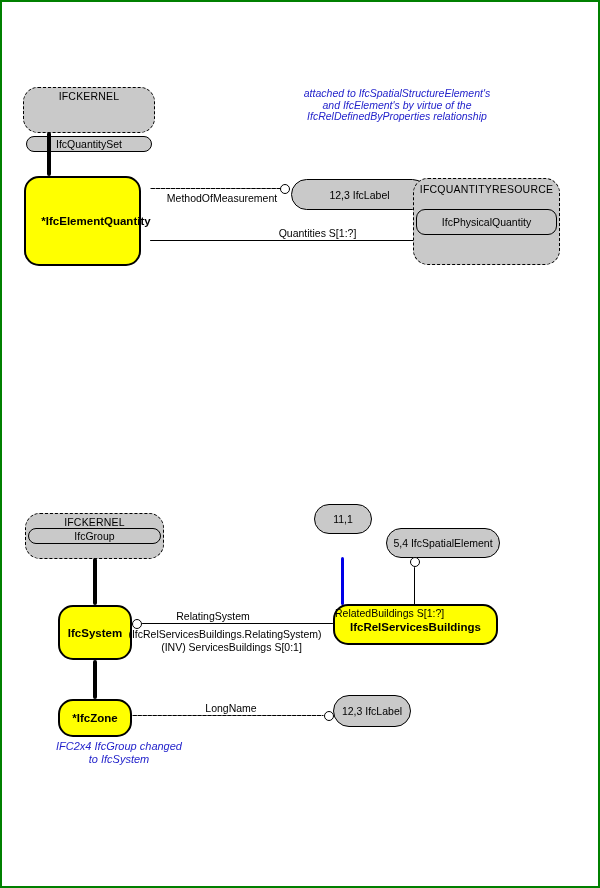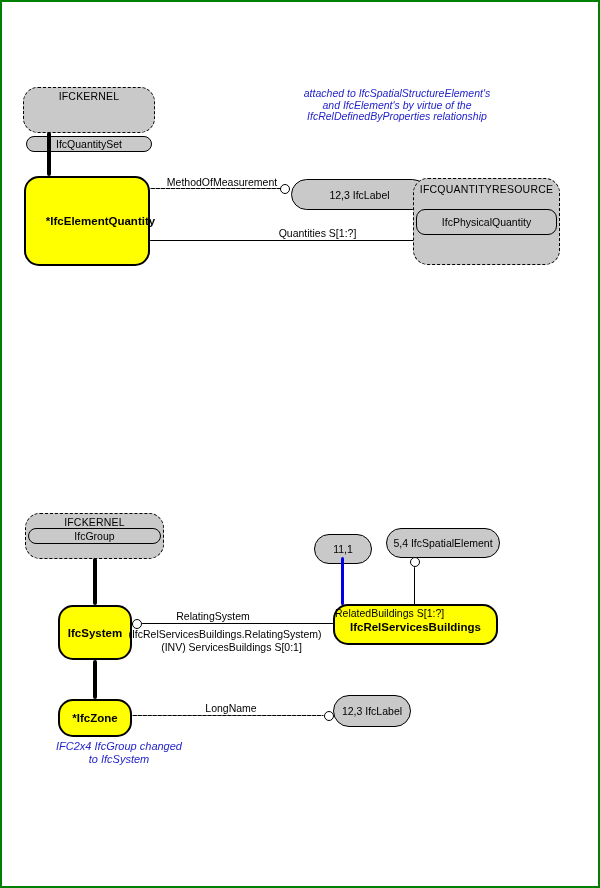--- a/index.html
+++ b/index.html
@@ -53,44 +53,44 @@
     <div>IfcRelDefinedByProperties relationship</div>
   </div>
 
   <div class="abs schema-box" style="left:21px;top:85px;width:132px;height:46px;">
     <div class="schema-header">IFCKERNEL</div>
     <div class="schema-type" style="top:14px;height:16px;margin-top:34px;">IfcQuantitySet</div>
   </div>
 
   <div class="abs thick" style="left:45px;top:130px;width:4px;height:44px;"></div>
 
-  <div class="abs entity" style="left:22px;top:174px;width:126px;height:90px;padding-left:27px;">*IfcElementQuantity</div>
+  <div class="abs entity" style="left:22px;top:174px;width:117px;height:90px;padding-left:27px;">*IfcElementQuantity</div>
 
   <div class="abs hline dashed" style="left:148px;top:186px;width:131px;"></div>
-  <div class="abs elabel" style="left:150px;top:174px;width:140px;">MethodOfMeasurement</div>
+  <div class="abs elabel" style="left:150px;top:190px;width:140px;">MethodOfMeasurement</div>
   <div class="abs circle" style="left:278px;top:182px;"></div>
   <div class="abs oval" style="left:289px;top:177px;width:137px;height:31px;">12,3 IfcLabel</div>
 
   <div class="abs hline" style="left:148px;top:238px;width:275px;"></div>
   <div class="abs elabel" style="left:258px;top:225px;width:115px;">Quantities S[1:?]</div>
   <div class="abs circle" style="left:422px;top:234px;"></div>
 
   <div class="abs schema-box" style="left:411px;top:176px;width:147px;height:87px;">
     <div class="schema-header" style="padding-top:4px;">IFCQUANTITYRESOURCE</div>
     <div class="schema-type" style="top:30px;height:26px;border-radius:9px;">IfcPhysicalQuantity</div>
   </div>
 
   <div class="abs schema-box" style="left:23px;top:511px;width:139px;height:46px;">
     <div class="schema-header">IFCKERNEL</div>
     <div class="schema-type" style="top:14px;height:16px;">IfcGroup</div>
   </div>
 
   <div class="abs thick" style="left:91px;top:556px;width:4px;height:47px;"></div>
 
-  <div class="abs oval" style="left:312px;top:532px;width:58px;height:30px;">11,1</div>
+  <div class="abs oval" style="left:312px;top:502px;width:58px;height:30px;">11,1</div>
   <div class="abs vline blue" style="left:339px;top:555px;width:3px;height:48px;"></div>
 
   <div class="abs oval" style="left:384px;top:526px;width:114px;height:30px;">5,4 IfcSpatialElement</div>
   <div class="abs circle" style="left:408px;top:555px;"></div>
   <div class="abs vline" style="left:412px;top:565px;width:1px;height:38px;"></div>
 
   <div class="abs entity" style="left:56px;top:603px;width:74px;height:55px;">IfcSystem</div>
 
   <div class="abs hline" style="left:140px;top:621px;width:191px;"></div>
   <div class="abs circle" style="left:130px;top:617px;"></div>

